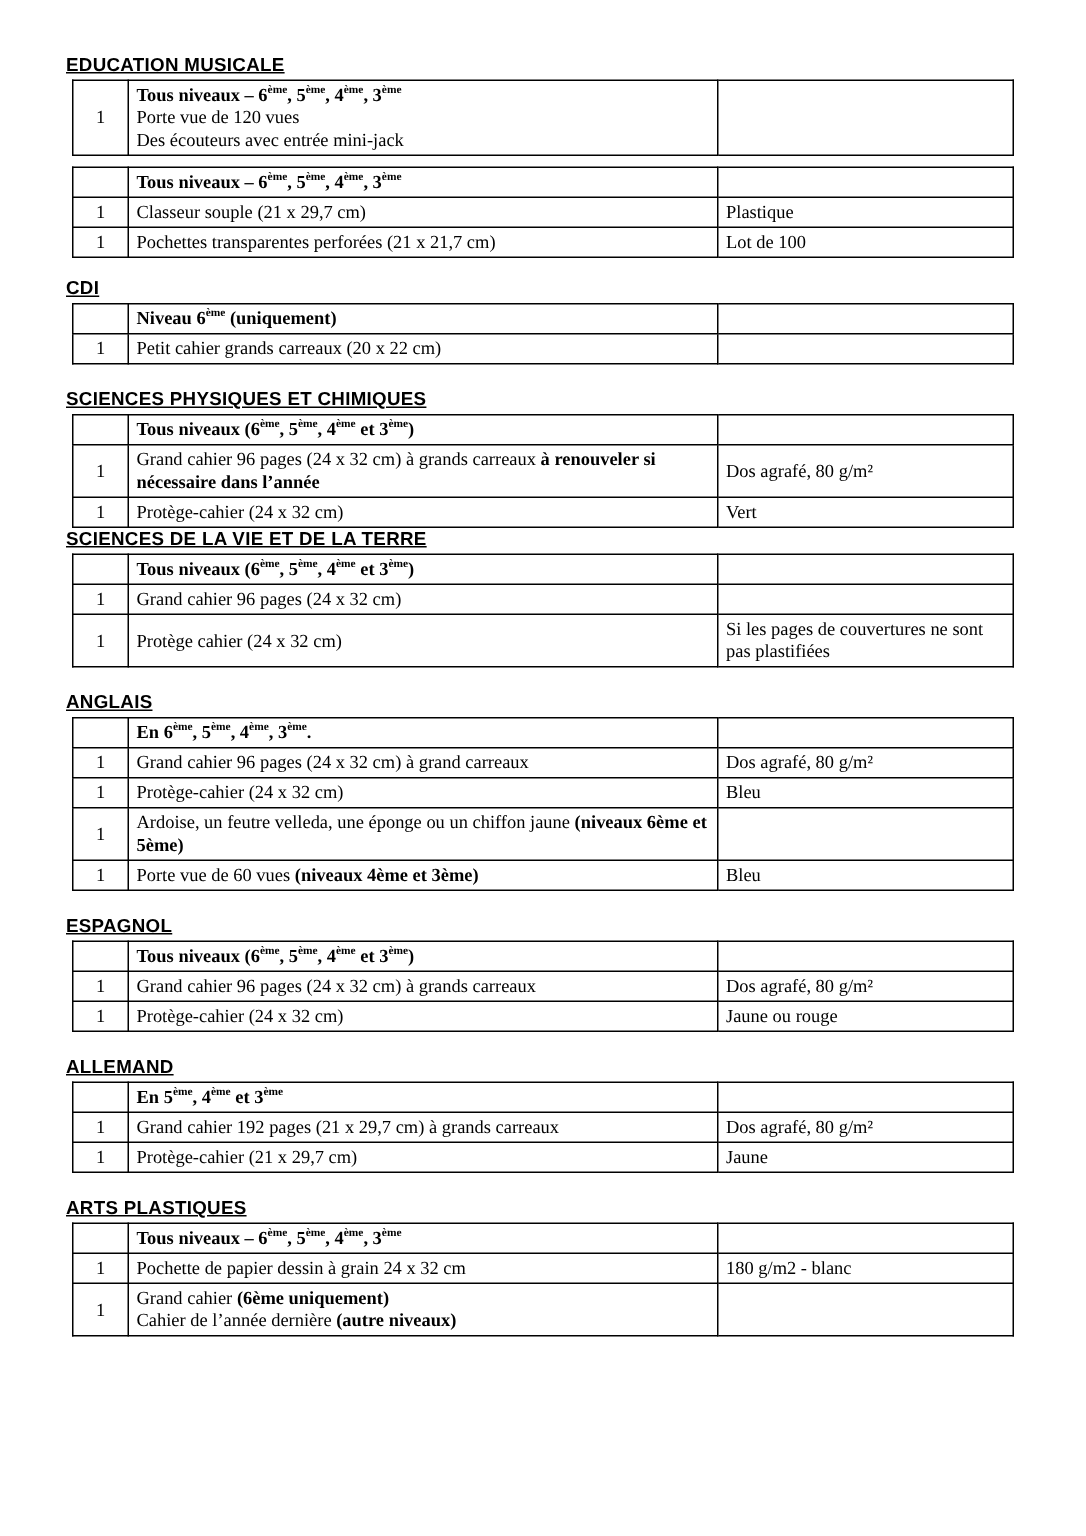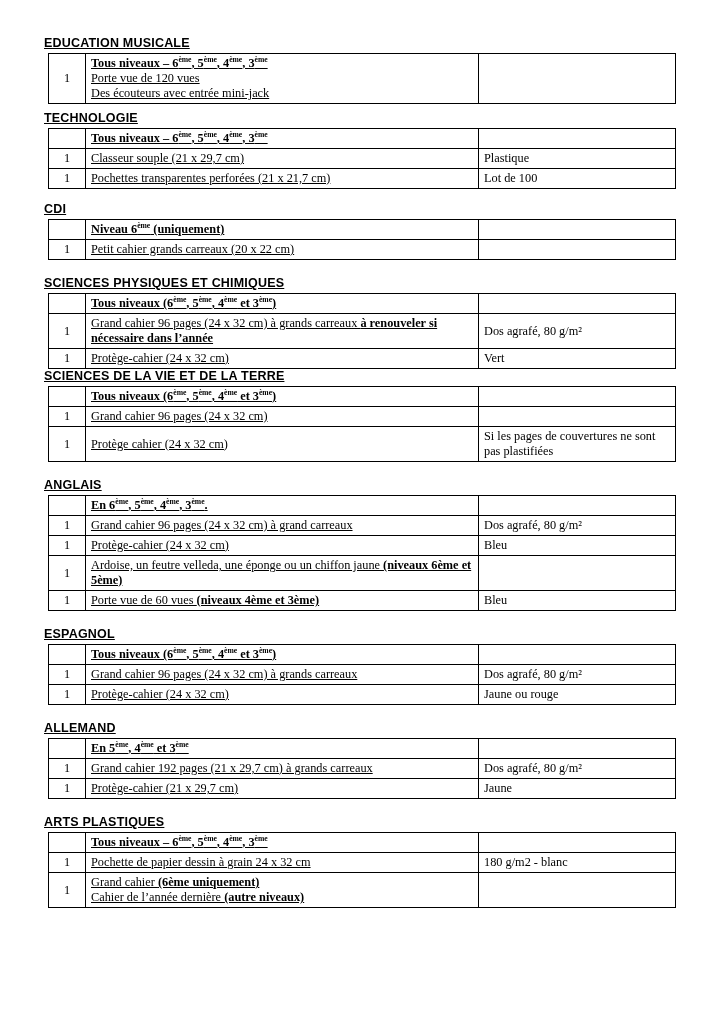--- a/index.html
+++ b/index.html
@@ -49,21 +49,20 @@
     padding: 2px 5px;
     vertical-align: middle;
   }
   td.qty {
     width: 26px;
     text-align: center;
     vertical-align: middle;
   }
   td.desc {
     width: 382px;
-    text-decoration: underline;
   }
   td.note {
     width: 186px;
   }
   .hdr {
     font-weight: bold;
   }
   sup {
     font-size: 0.62em;
     vertical-align: super;
@@ -89,21 +88,20 @@
         </td>
         <td class="note"></td>
       </tr>
     </tbody>
       </table>
   </div>
 
   <div class="gap-sm"></div>
 
   <div class="section">
-    <div class="section-title">TECHNOLOGIE</div>
     <table class="supply">
       <tbody>
           <tr>
         <td class="qty"></td>
         <td class="desc hdr">Tous niveaux – 6<sup>ème</sup>, 5<sup>ème</sup>, 4<sup>ème</sup>, 3<sup>ème</sup></td>
         <td class="note"></td>
       </tr>
       <tr>
         <td class="qty">1</td>
         <td class="desc">Classeur souple (21 x 29,7 cm)</td>

